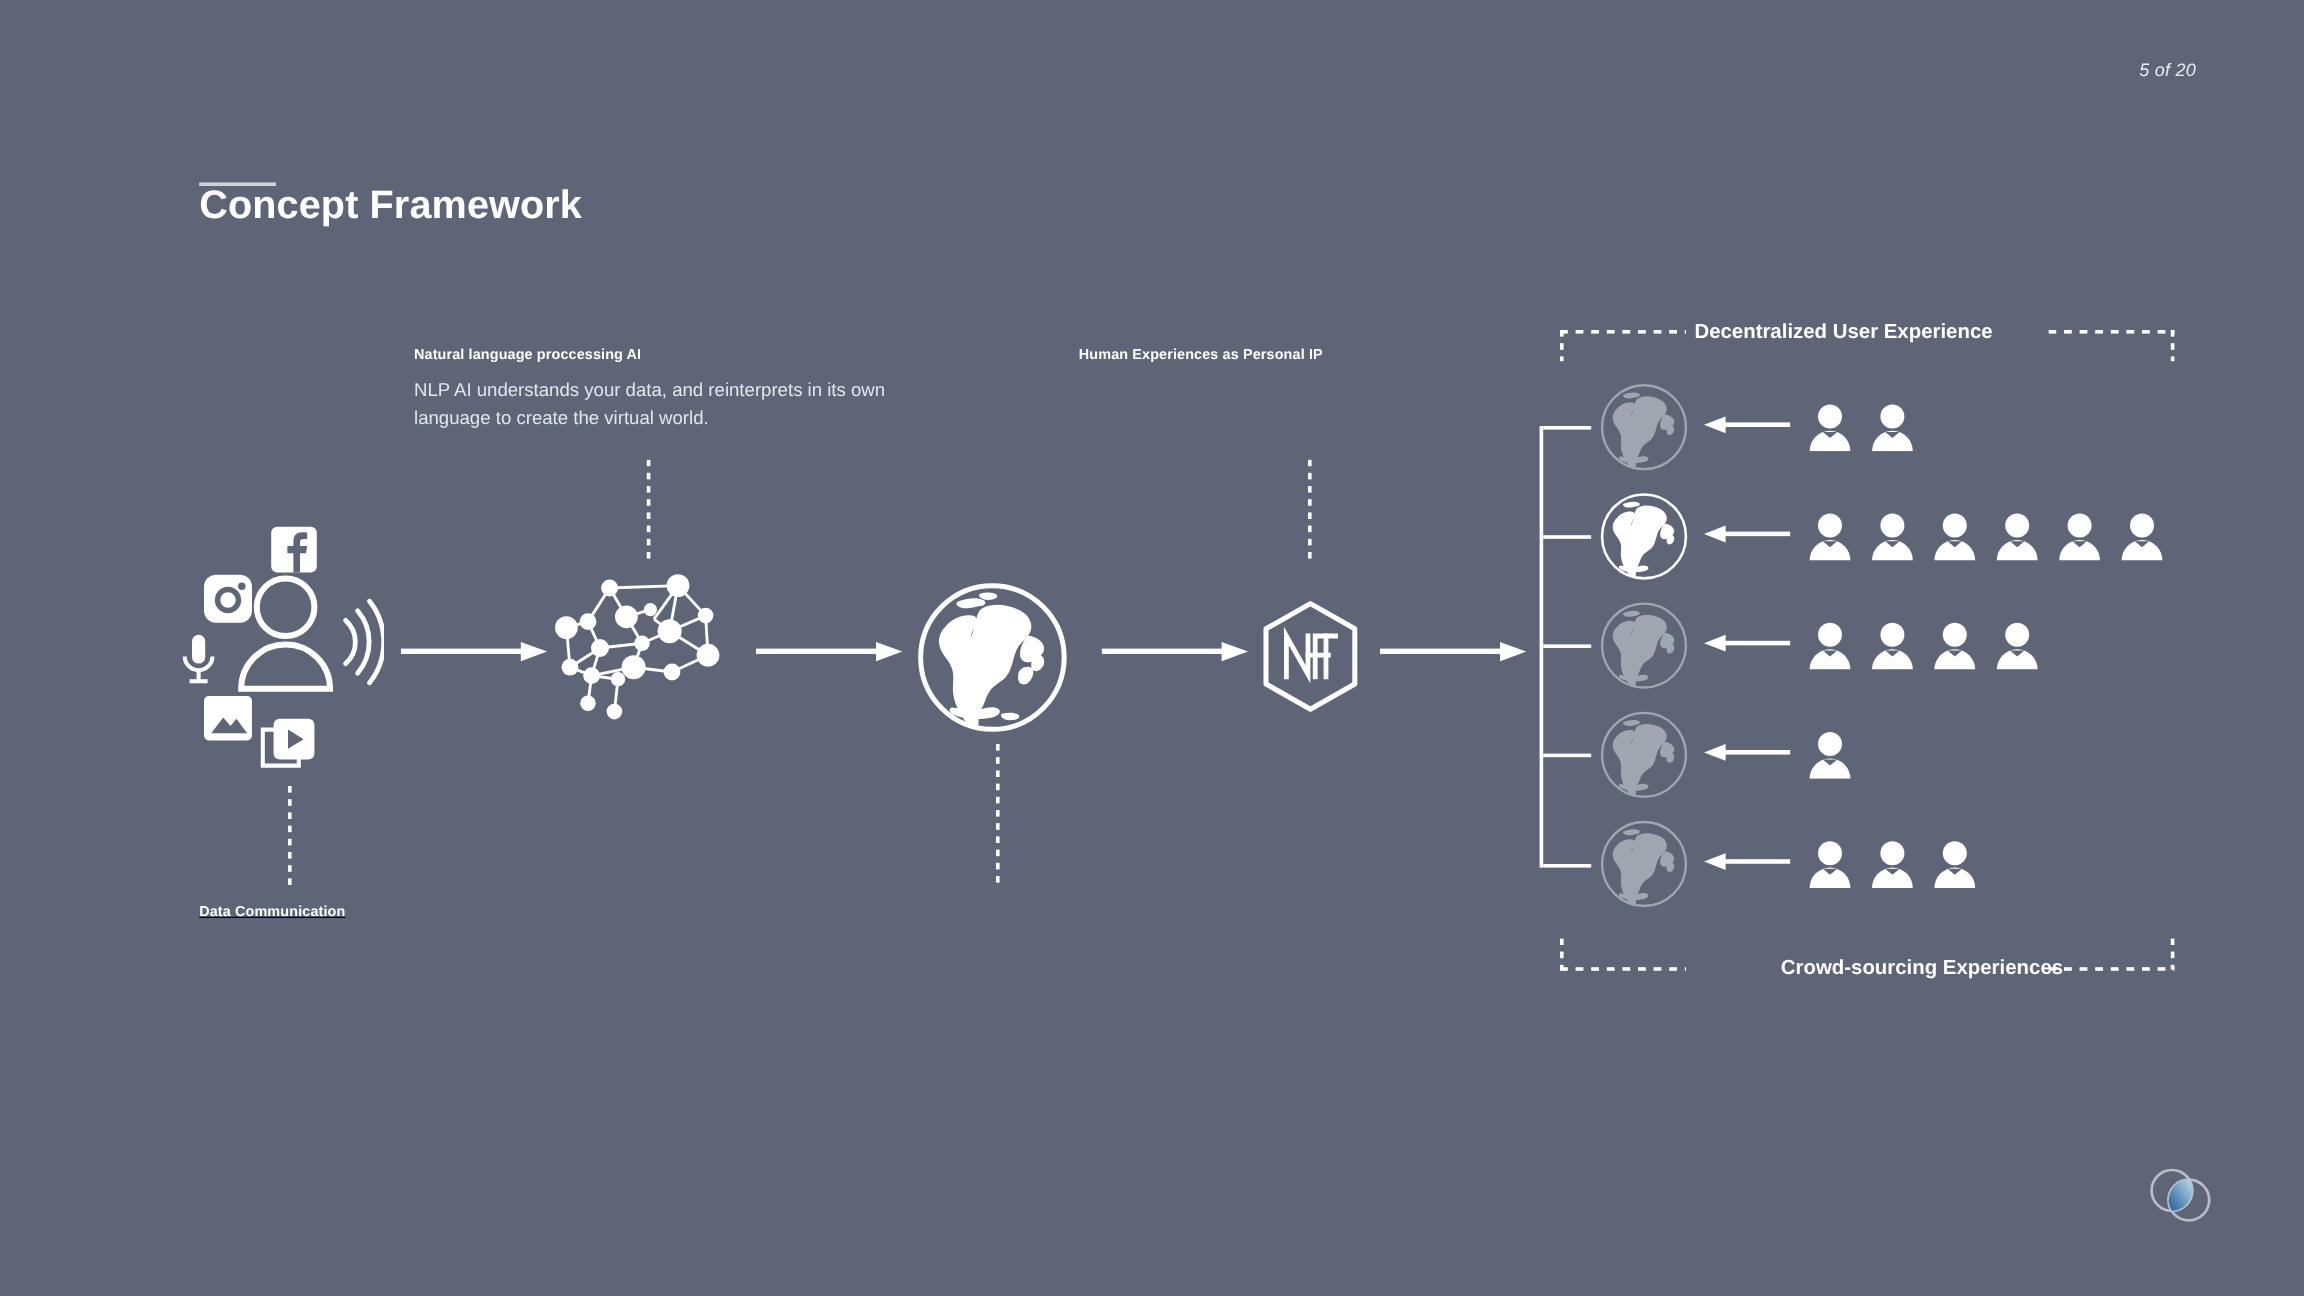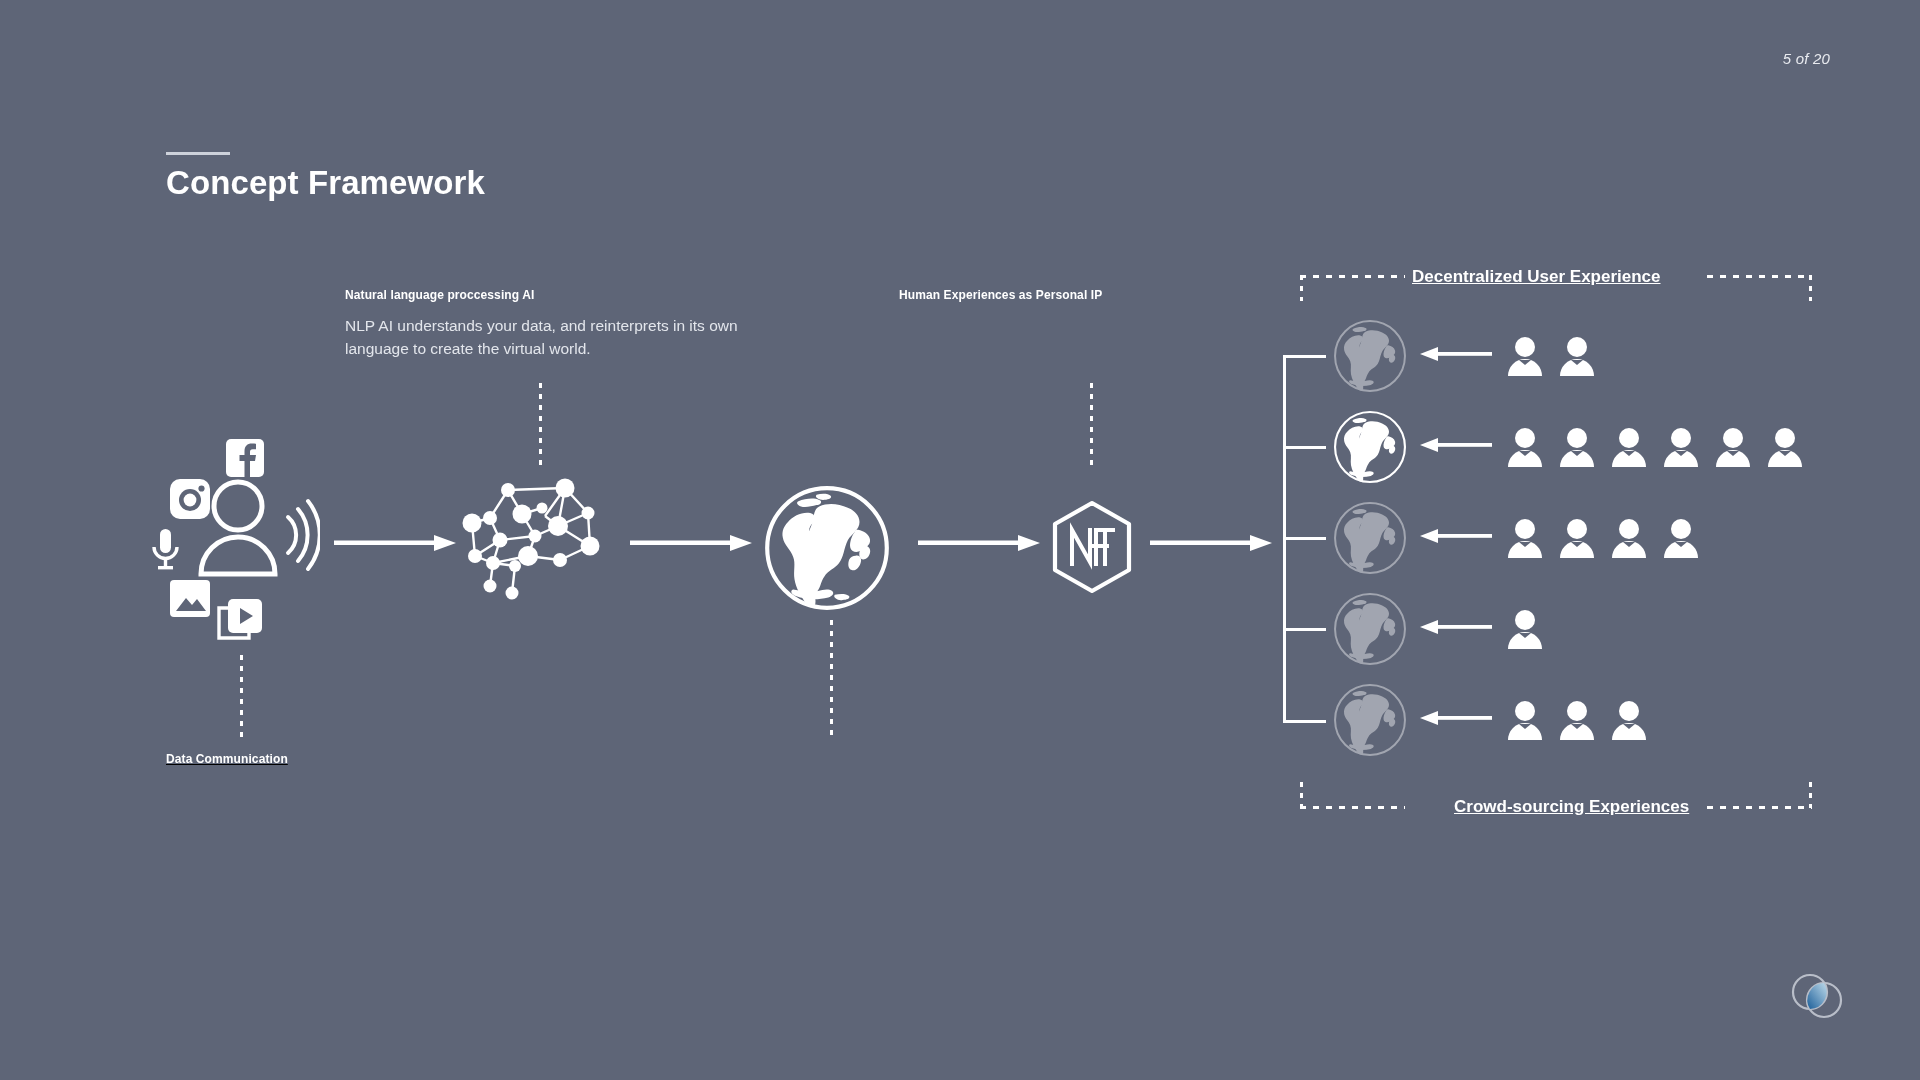--- a/index.html
+++ b/index.html
@@ -14,21 +14,21 @@
   
   .page-num {
     position: absolute; top: 50px; right: 90px;
     font-size: 15px; color: #e8eaef; letter-spacing: .2px; font-style: italic;
   }
   .title-rule {
     position: absolute; left: 166px; top: 152px;
     width: 64px; height: 3px; background: #ced2db;
   }
   .slide-title {
-    position: absolute; left: 166px; top: 164px;
+    position: absolute; left: 166px; top: 152px;
     font-size: 33px; font-weight: bold; color: #ffffff; letter-spacing: .1px;
   }
 
   
   .tb { position: absolute; }
   .tb .h {
     font-size: 12px; font-weight: bold; color: #ffffff;
     letter-spacing: .1px; margin-bottom: 13px; white-space: nowrap;
   }
   .tb .p {
@@ -80,21 +80,20 @@
     height: 3px;
   }
   .dash-vert {
     position: absolute; width: 3px;
     background-image: linear-gradient(#ffffff 50%, rgba(255,255,255,0) 0%);
     background-size: 3px 11px; background-repeat: repeat-y;
   }
   .dash-label {
     position: absolute; font-size: 17px; font-weight: bold; color: #ffffff;
     white-space: nowrap;
-    text-decoration: underline;
   }
 
   
   .brand { position: absolute; right: 72px; bottom: 52px; width: 62px; height: 62px; }
 </style>
 </head>
 <body>
 
 <div class="slide">
 
@@ -264,21 +263,21 @@
     <div class="dash-vert" style="left:1809px; top:275px; height:26px;"></div>
   </div>
   <div class="dash-label" style="left:1412px; top:267px;">Decentralized User Experience</div>
 
   <div class="dash-frame">
     <div class="dash-seg" style="left:1300px; top:806px; width:105px;"></div>
     <div class="dash-seg" style="left:1707px; top:806px; width:105px;"></div>
     <div class="dash-vert" style="left:1300px; top:782px; height:26px;"></div>
     <div class="dash-vert" style="left:1809px; top:782px; height:26px;"></div>
   </div>
-  <div class="dash-label" style="left:1454px; top:797px;">Crowd-sourcing Experiences</div>
+  <div class="dash-label" style="left:1484px; top:797px;">Crowd-sourcing Experiences</div>
 
   <div class="bracket" style="left:1283px; top:355px; height:368px;">
     <div class="tick" style="top:0px;"></div>
     <div class="tick" style="top:91px;"></div>
     <div class="tick" style="top:182px;"></div>
     <div class="tick" style="top:273px;"></div>
     <div class="tick" style="top:365px;"></div>
   </div>
 
   <div class="row" style="left:1332px; top:318px;">

